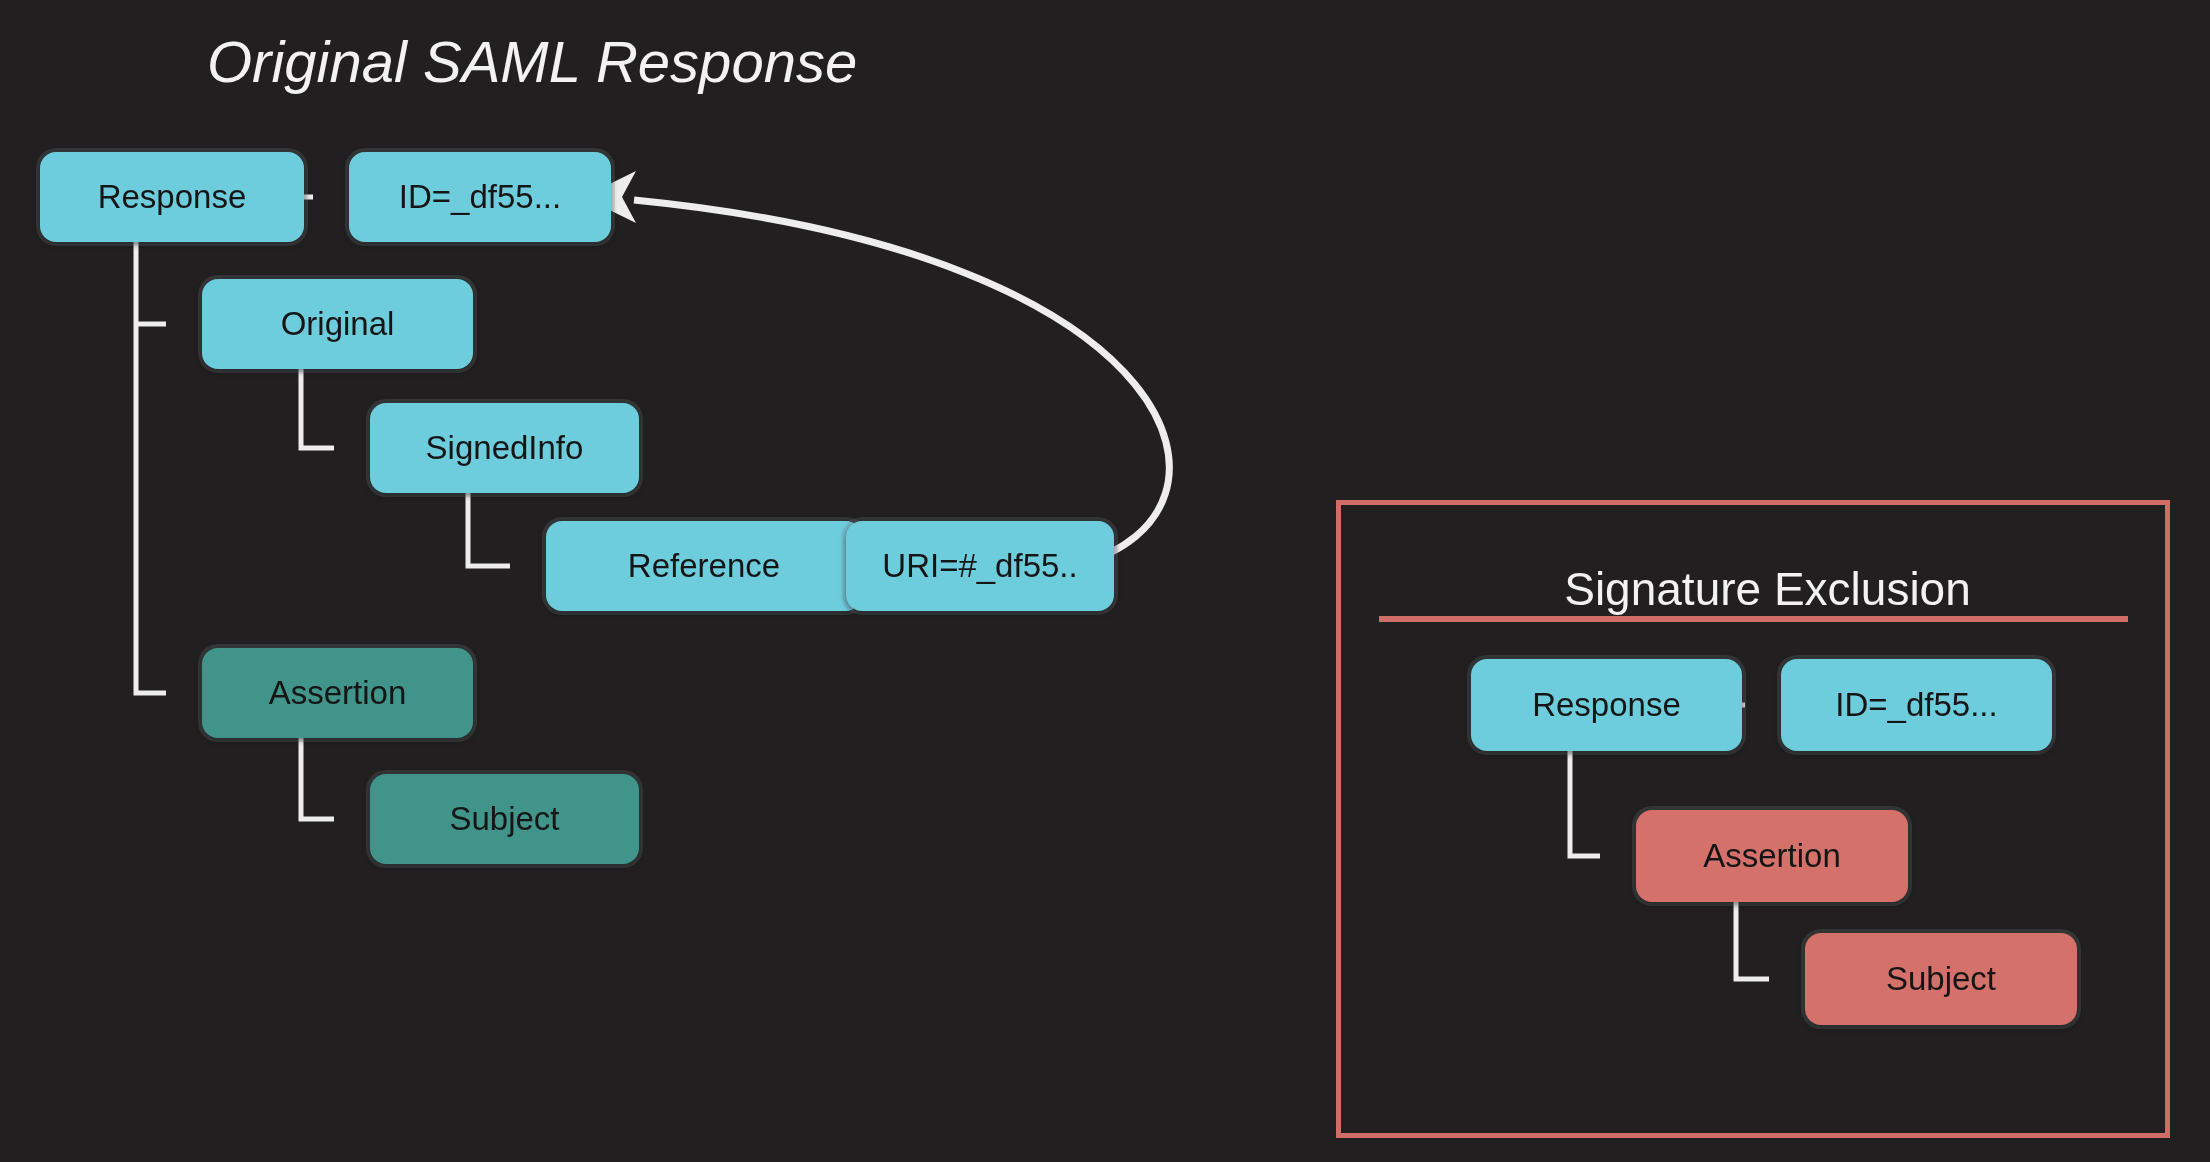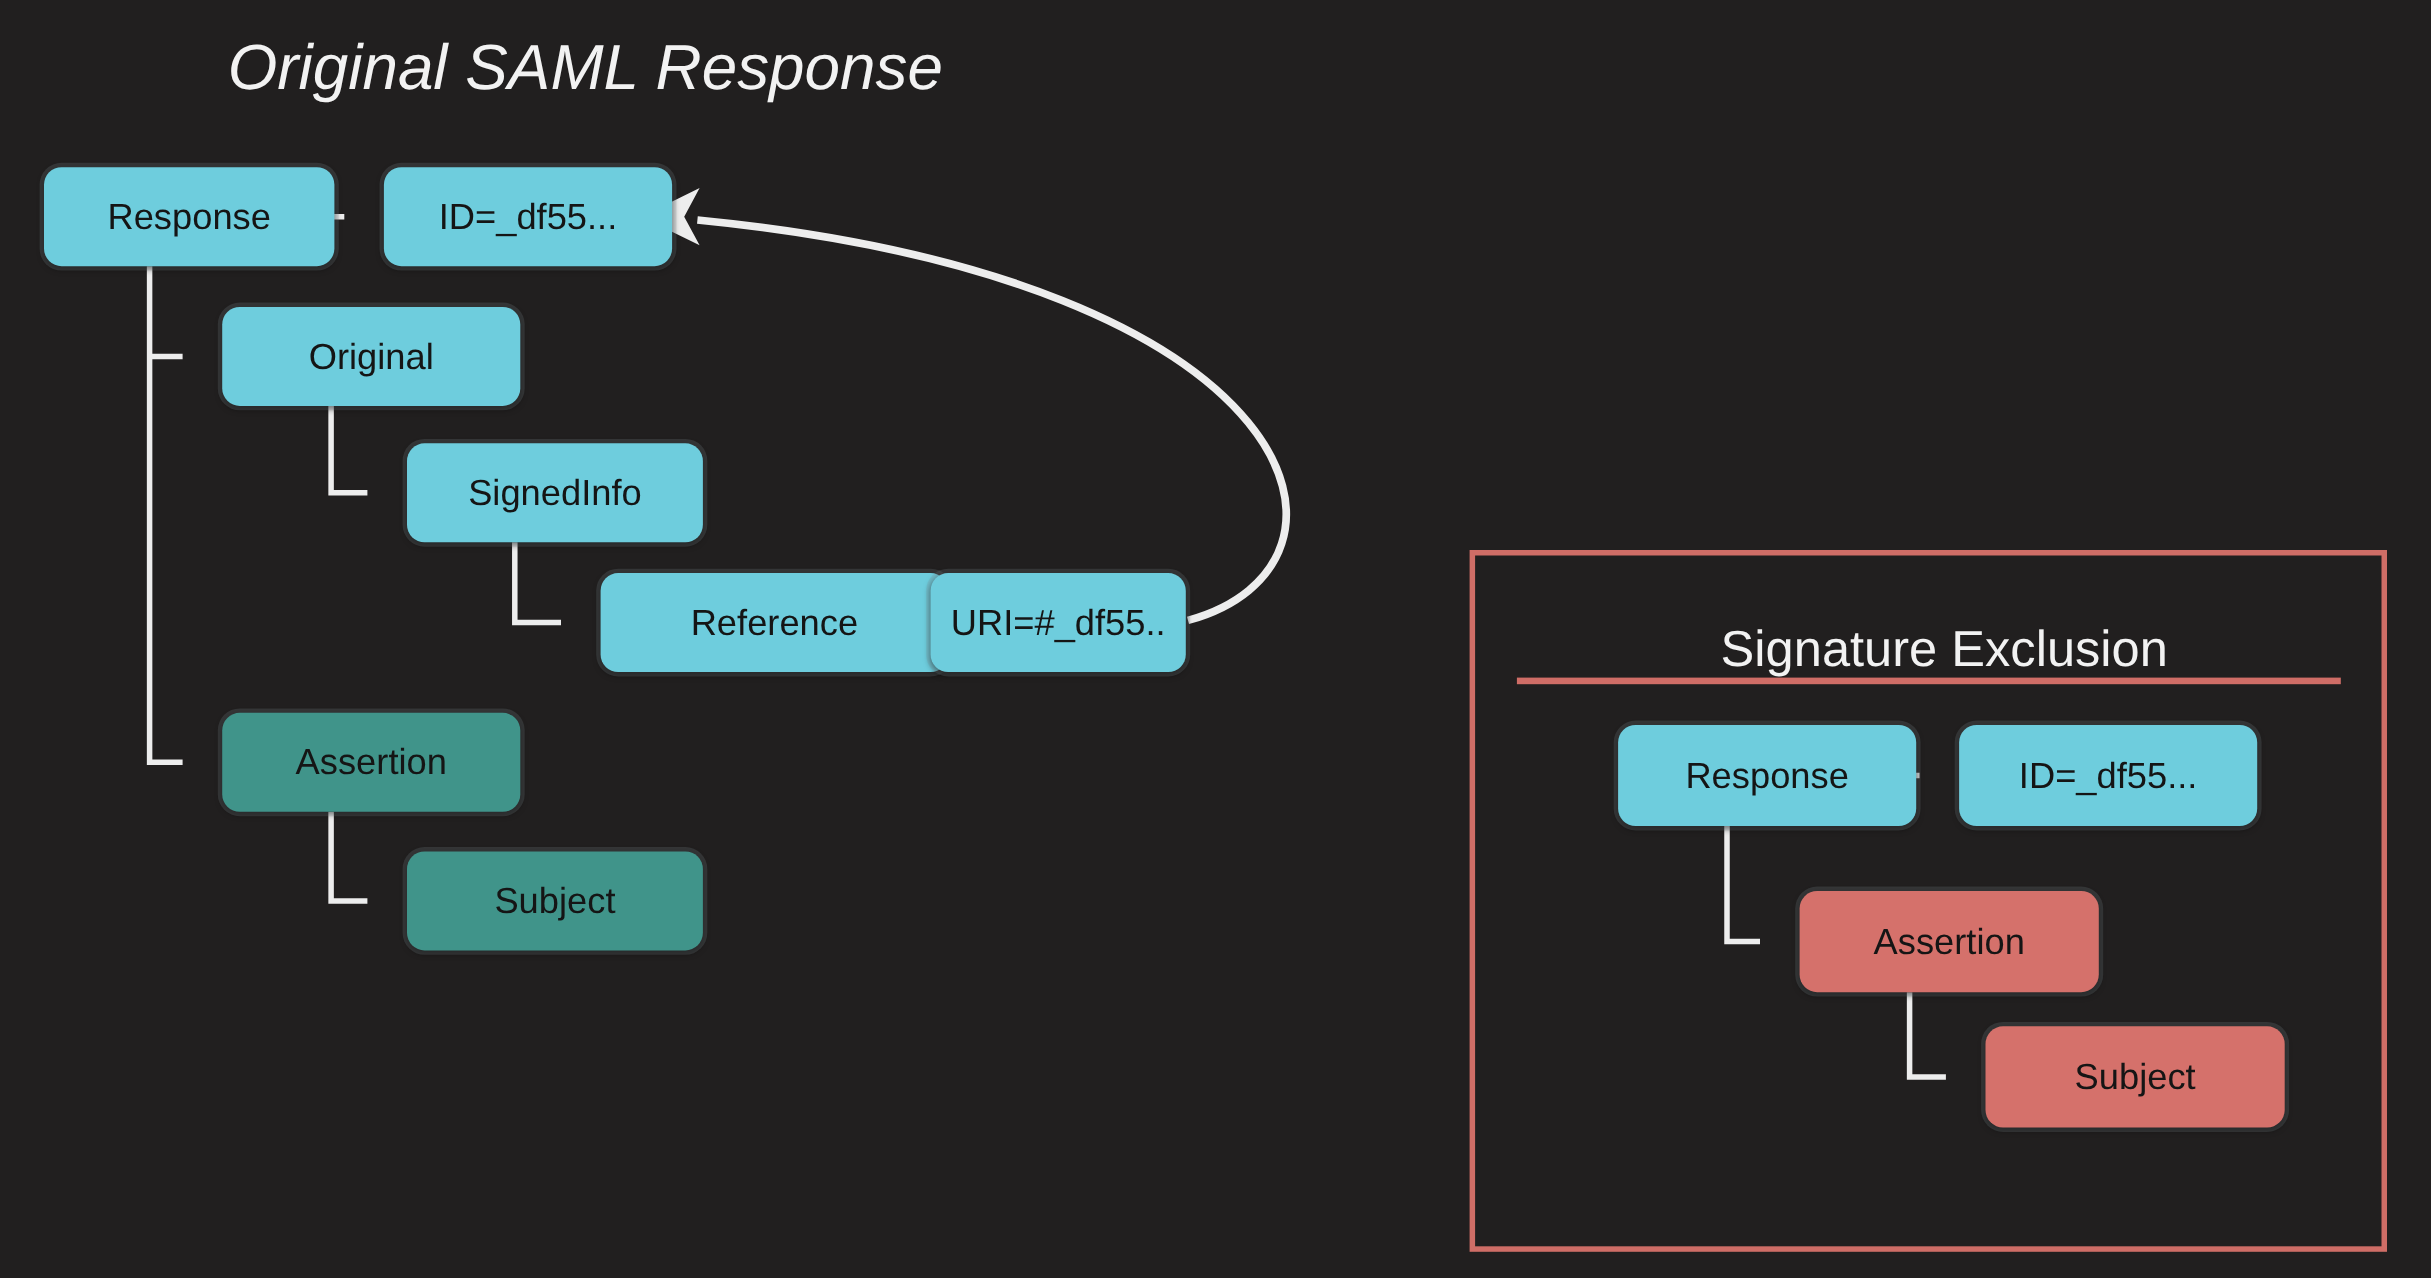--- a/index.html
+++ b/index.html
@@ -117,21 +117,21 @@
   </div>
   <div class="node cyan" style="left:166px; top:279px; width:271px; height:90px;">
     <span>Original</span>
   </div>
   <div class="node cyan" style="left:334px; top:403px; width:269px; height:90px;">
     <span>SignedInfo</span>
   </div>
   <div class="node cyan" style="left:510px; top:521px; width:316px; height:90px;">
     <span>Reference</span>
   </div>
-  <div class="node cyan" style="left:810px; top:521px; width:232px; height:90px;">
+  <div class="node cyan" style="left:810px; top:521px; width:268px; height:90px;">
     <span>URI=#_df55..</span>
   </div>
   <div class="node teal" style="left:166px; top:648px; width:271px; height:90px;">
     <span>Assertion</span>
   </div>
   <div class="node teal" style="left:334px; top:774px; width:269px; height:90px;">
     <span>Subject</span>
   </div>
 
   <div class="panel"></div>

